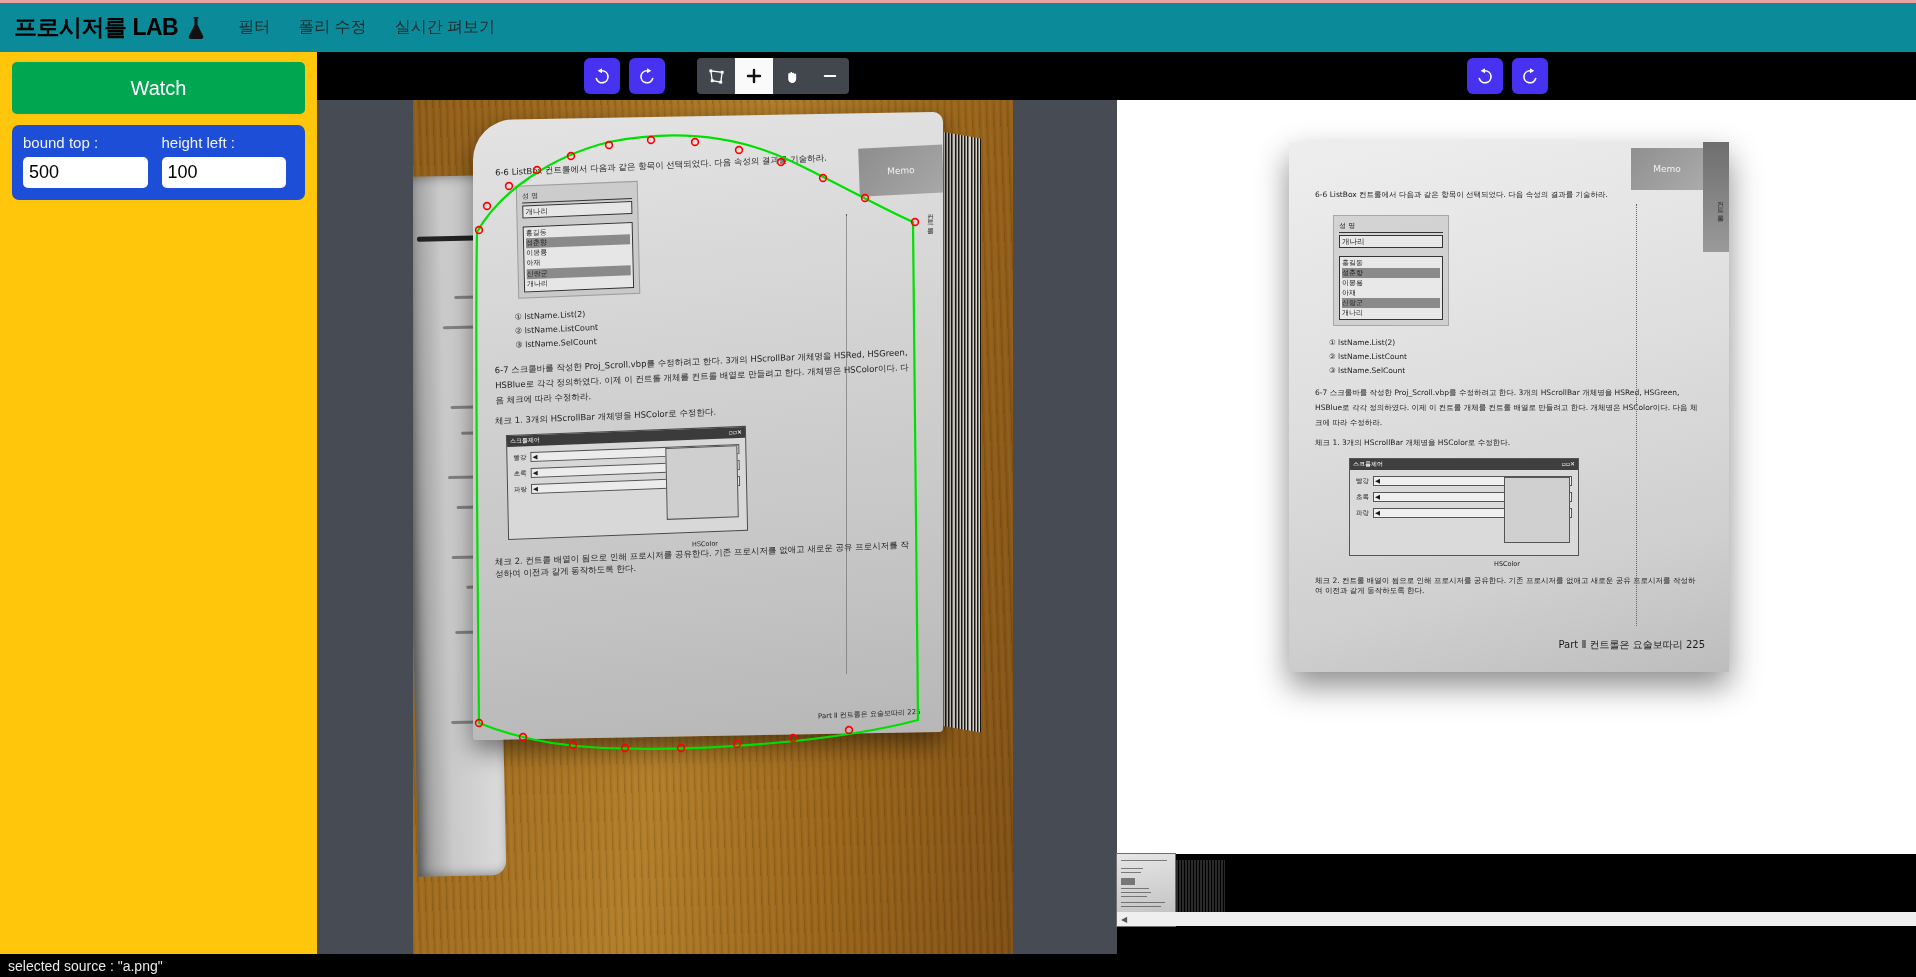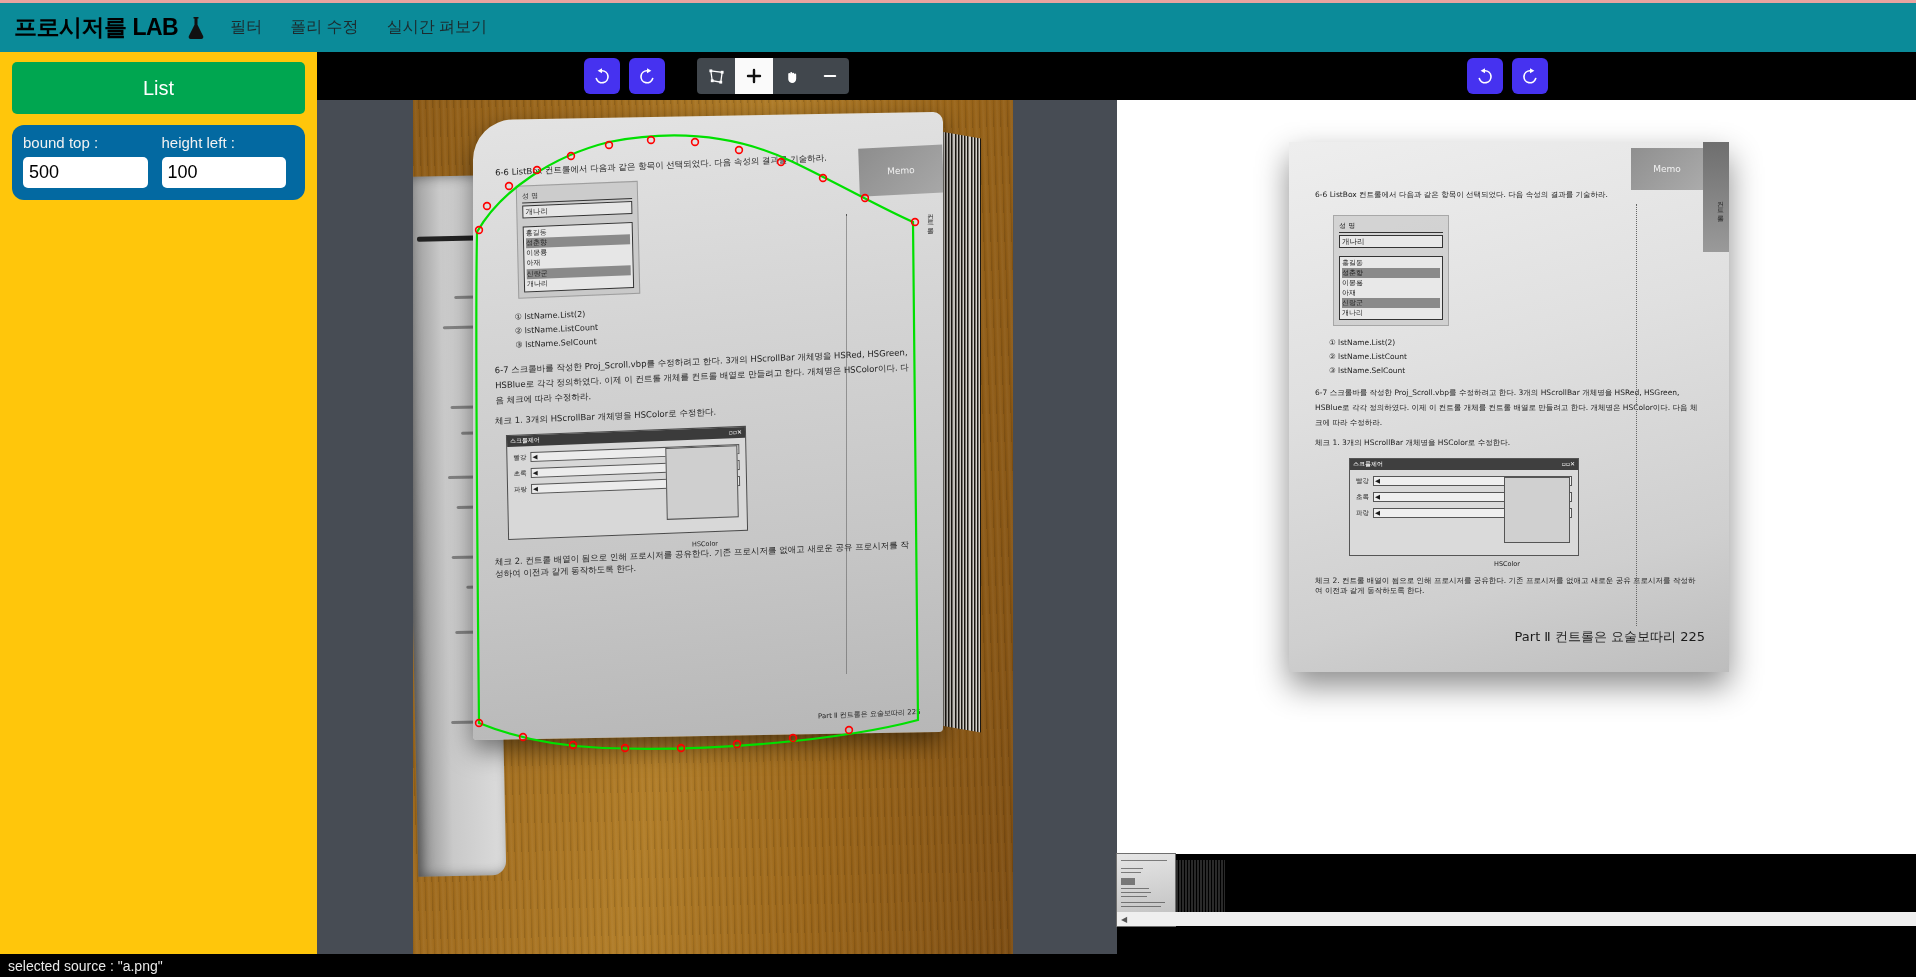--- a/index.html
+++ b/index.html
@@ -21,21 +21,21 @@
     display: flex; align-items: center;
     padding-left: 14px;
     border-top: 3px solid #e8a4a0;
   }
   .brand {
     color: #000; font-weight: bold; font-size: 23px;
     letter-spacing: -0.5px; white-space: nowrap;
     display: flex; align-items: center; gap: 8px;
   }
   .flask-icon { display: inline-block; width: 20px; height: 24px; }
-  .navlinks { display: flex; align-items: center; gap: 28px; margin-left: 24px; }
+  .navlinks { display: flex; align-items: center; gap: 28px; margin-left: 32px; }
   .navlink {
     color: #1c2b2e; font-size: 16px; text-decoration: none;
     white-space: nowrap; cursor: pointer;
   }
 
   
   .sidebar {
     position: absolute; top: 52px; left: 0;
     width: 317px; height: 902px;
     background: #ffc60b;
@@ -43,21 +43,21 @@
   }
   .watch-btn {
     width: 100%; height: 52px;
     background: #00a650; color: #fff;
     border: none; border-radius: 5px;
     font-size: 20px; font-family: inherit;
     cursor: pointer; display: block;
   }
   .field-group {
     margin-top: 11px;
-    background: #0369a1; border-radius: 12px;
+    background: #1d4ed8; border-radius: 7px;
     padding: 9px 19px 12px 11px;
     display: flex; gap: 14px;
   }
   .field { flex: 1; min-width: 0; }
   .field-label {
     color: #f2f2f2; font-size: 15px;
     display: block; margin-bottom: 6px; white-space: nowrap;
   }
   .field-input {
     width: 100%; height: 31px;
@@ -245,21 +245,21 @@
   .rp-fig { margin: 10px 0 4px 34px; width: 230px; height: 98px;
     border: 1px solid #555; background: #dadada; position: relative; }
   .rp-fig .titlebar { height: 11px; background: #3f3f3f; color: #fff; font-size: 6px;
     padding: 1px 3px; display: flex; justify-content: space-between; }
   .rp-fig .row { display: flex; align-items: center; gap: 4px; margin: 6px 6px 0 6px; font-size: 6.5px; }
   .rp-fig .scroll { flex: 1; height: 10px; border: 1px solid #555; background: #efefef;
     display: flex; justify-content: space-between; align-items: center; padding: 0 1px; }
   .rp-fig .preview { position: absolute; right: 8px; top: 18px; width: 66px; height: 66px;
     border: 1px solid #555; background: #d0d0d0; }
   .rp-caption { font-size: 6.5px; text-align: center; margin-top: 2px; }
-  .rp-footer { position: absolute; right: 24px; bottom: 26px; font-size: 13px; white-space: nowrap; }
+  .rp-footer { position: absolute; right: 24px; bottom: 20px; font-size: 10px; white-space: nowrap; }
   .rp-memo { position: absolute; right: 26px; top: 6px; width: 72px; height: 42px;
     background: linear-gradient(135deg,#8f8f8f,#ababab); color: #f2f2f2; font-size: 9px;
     display: flex; align-items: center; justify-content: center; }
   .rp-dark-tab { position: absolute; right: 0; top: 0; width: 26px; height: 110px;
     background: linear-gradient(180deg,#6e6e6e,#9a9a9a); }
   .rp-tabtxt { position: absolute; right: 4px; top: 54px; writing-mode: vertical-rl; font-size: 7px; color: #2a2a2a; }
   .rp-dots { position: absolute; right: 92px; top: 62px; bottom: 46px; border-left: 1px dotted #666; }
 
   
   .thumbstrip {
@@ -311,21 +311,21 @@
       </span>
     </div>
     <div class="navlinks">
       <span class="navlink">필터</span>
       <span class="navlink">폴리 수정</span>
       <span class="navlink">실시간 펴보기</span>
     </div>
   </div>
 
   <div class="sidebar">
-    <button class="watch-btn">List</button>
+    <button class="watch-btn">Watch</button>
 
     <div class="field-group">
       <div class="field">
         <label class="field-label">bound top :</label>
         <input class="field-input" type="text" value="500" style="">
       </div>
       <div class="field">
         <label class="field-label">height left :</label>
         <input class="field-input" type="text" value="100" style="">
       </div>

